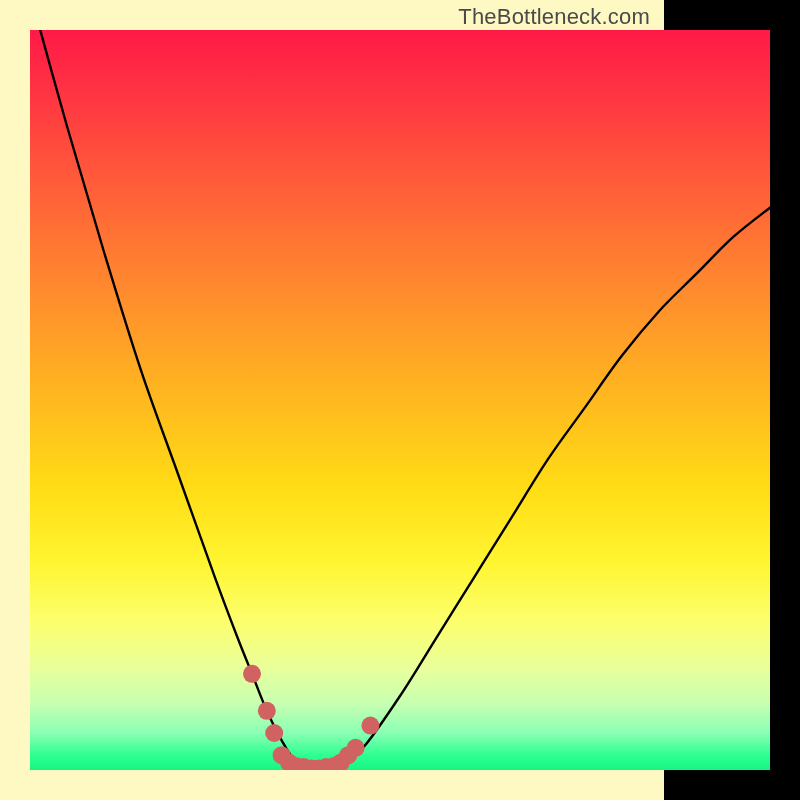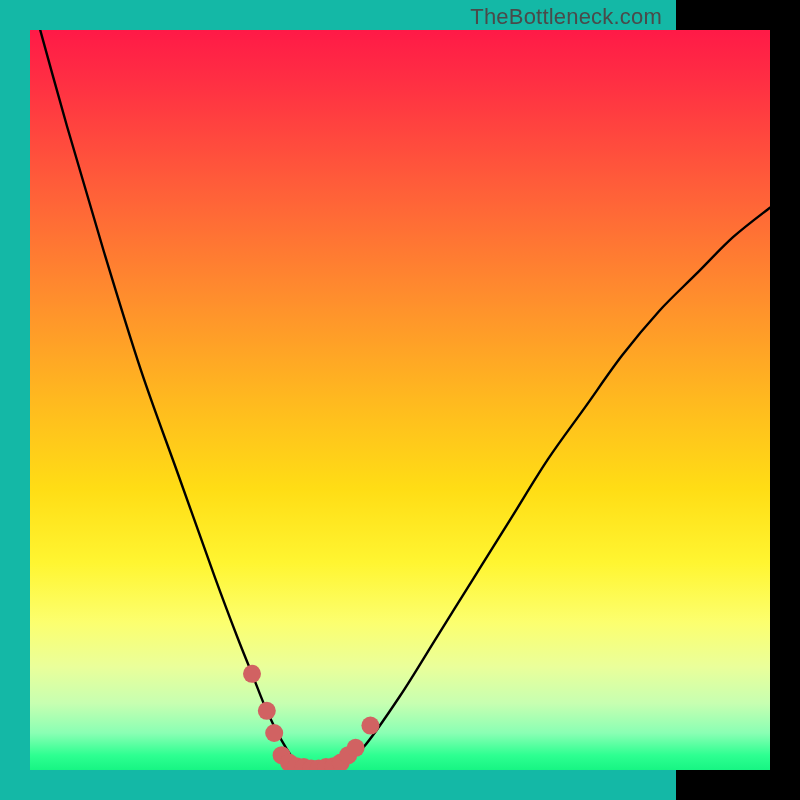--- a/index.html
+++ b/index.html
@@ -10,22 +10,21 @@
     overflow: hidden;
     background: #000;
     font-family: Arial, Helvetica, sans-serif;
   }
   .frame {
     position: absolute;
     top: 0;
     left: 0;
     width: 664px;
     height: 800px;
-    background: #14b8a6;
-    padding-left: 12px;
+    background: #fef9c3;
   }
   .plot {
     position: absolute;
     top: 30px;
     left: 30px;
     width: 740px;
     height: 740px;
     overflow: hidden;
   }
   .gradient {

